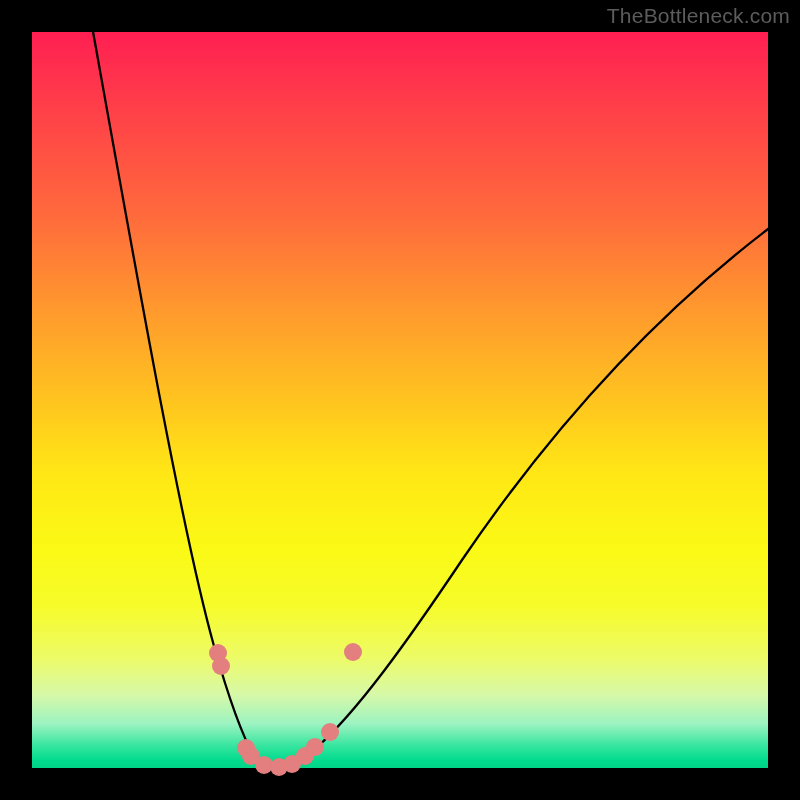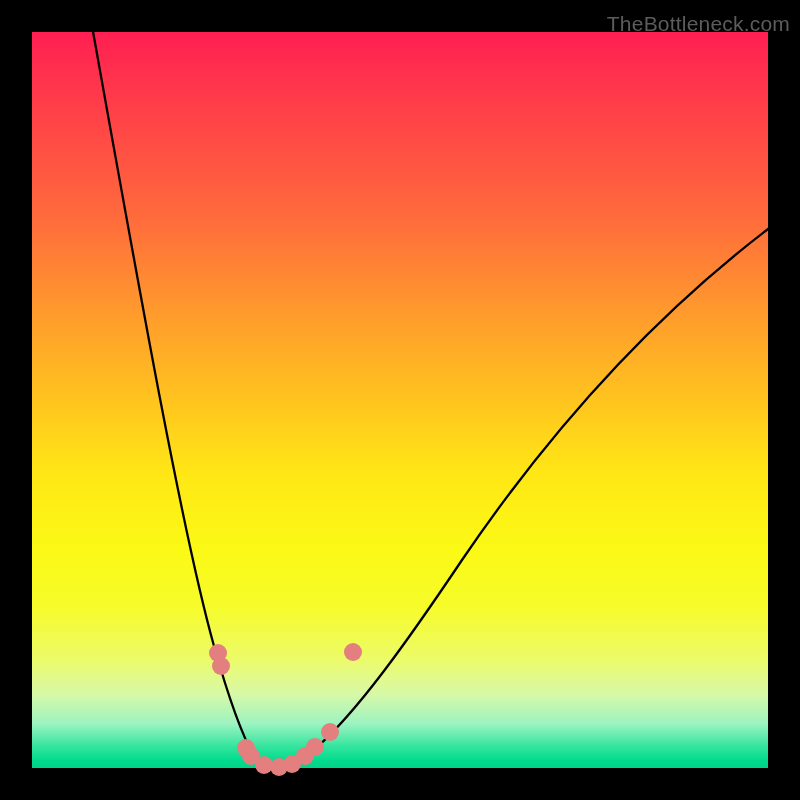--- a/index.html
+++ b/index.html
@@ -51,21 +51,20 @@
   }
   .watermark {
     position: absolute;
     top: 4px;
     right: 10px;
     color: #5c5c5c;
     font-size: 21px;
     letter-spacing: 0.2px;
     font-weight: 400;
     user-select: none;
-    margin-top: 8px;
   }
   .curve {
     fill: none;
     stroke: #000;
     stroke-width: 2.3;
   }
   .marker {
     fill: #e37f7e;
   }
 </style>

